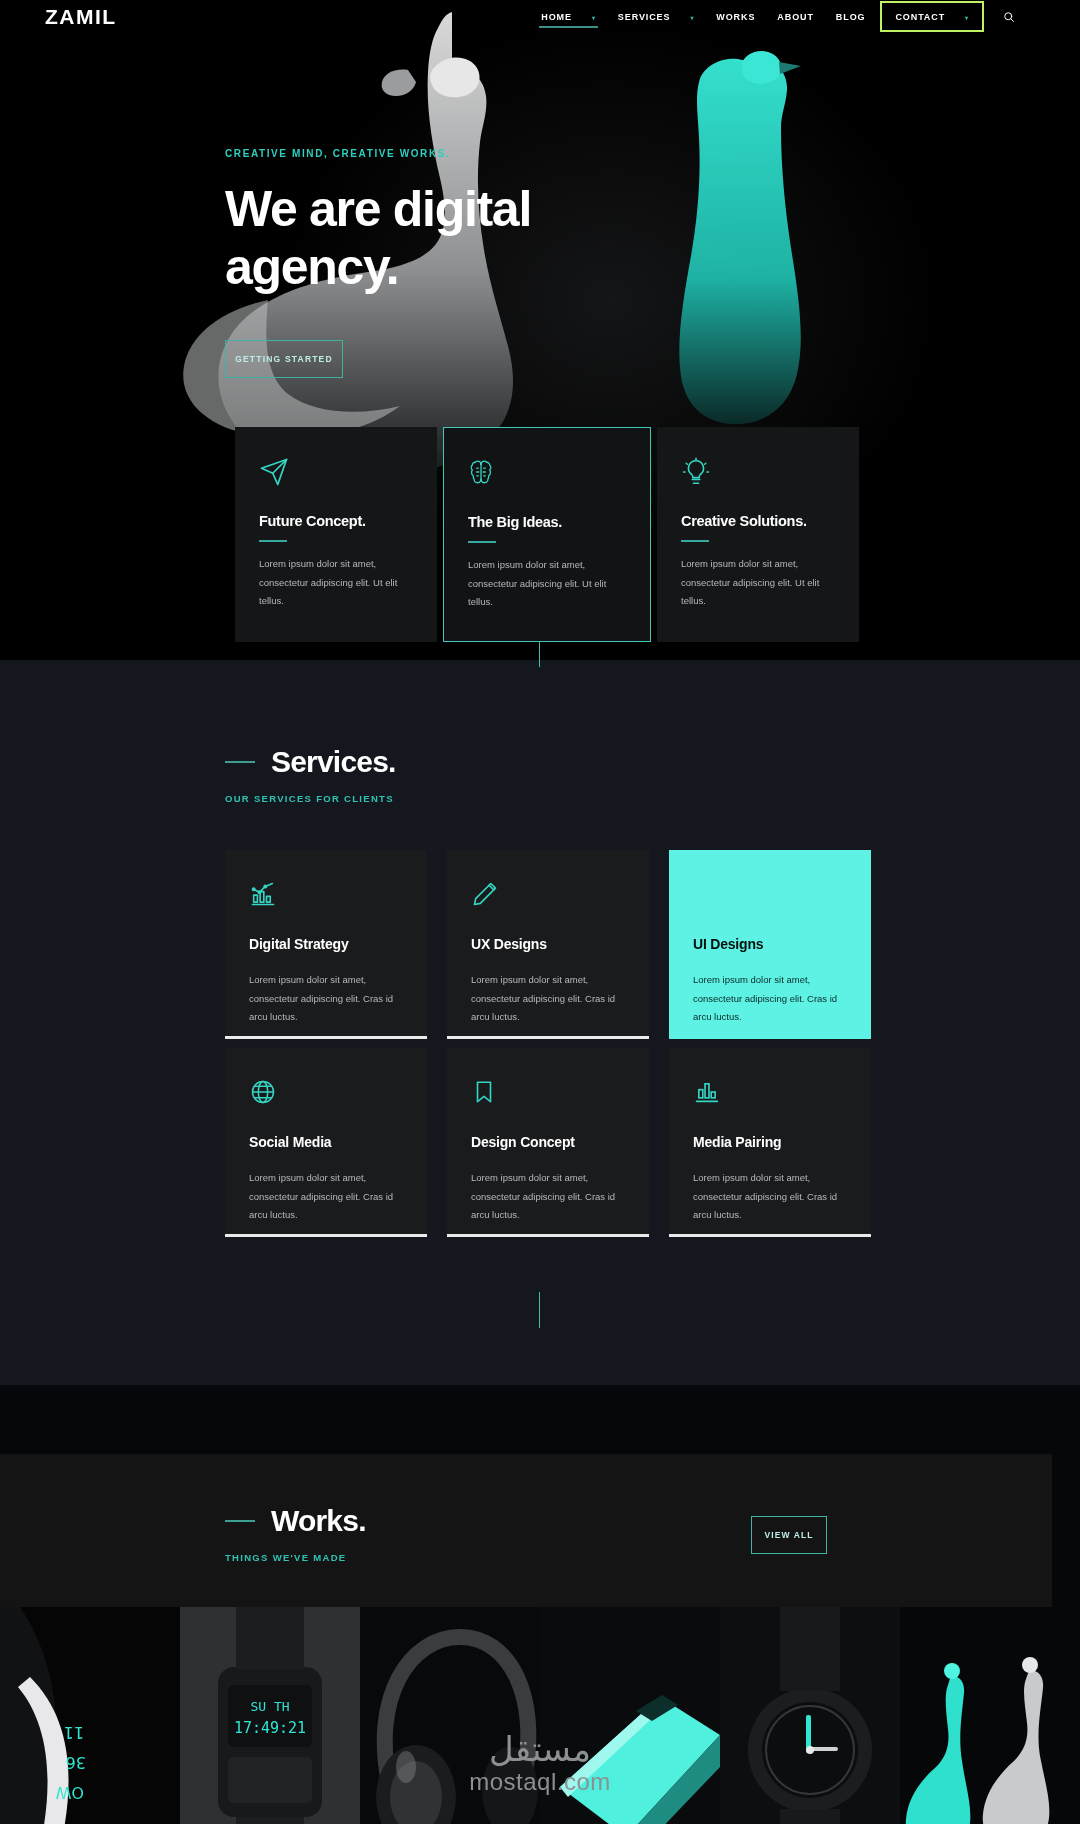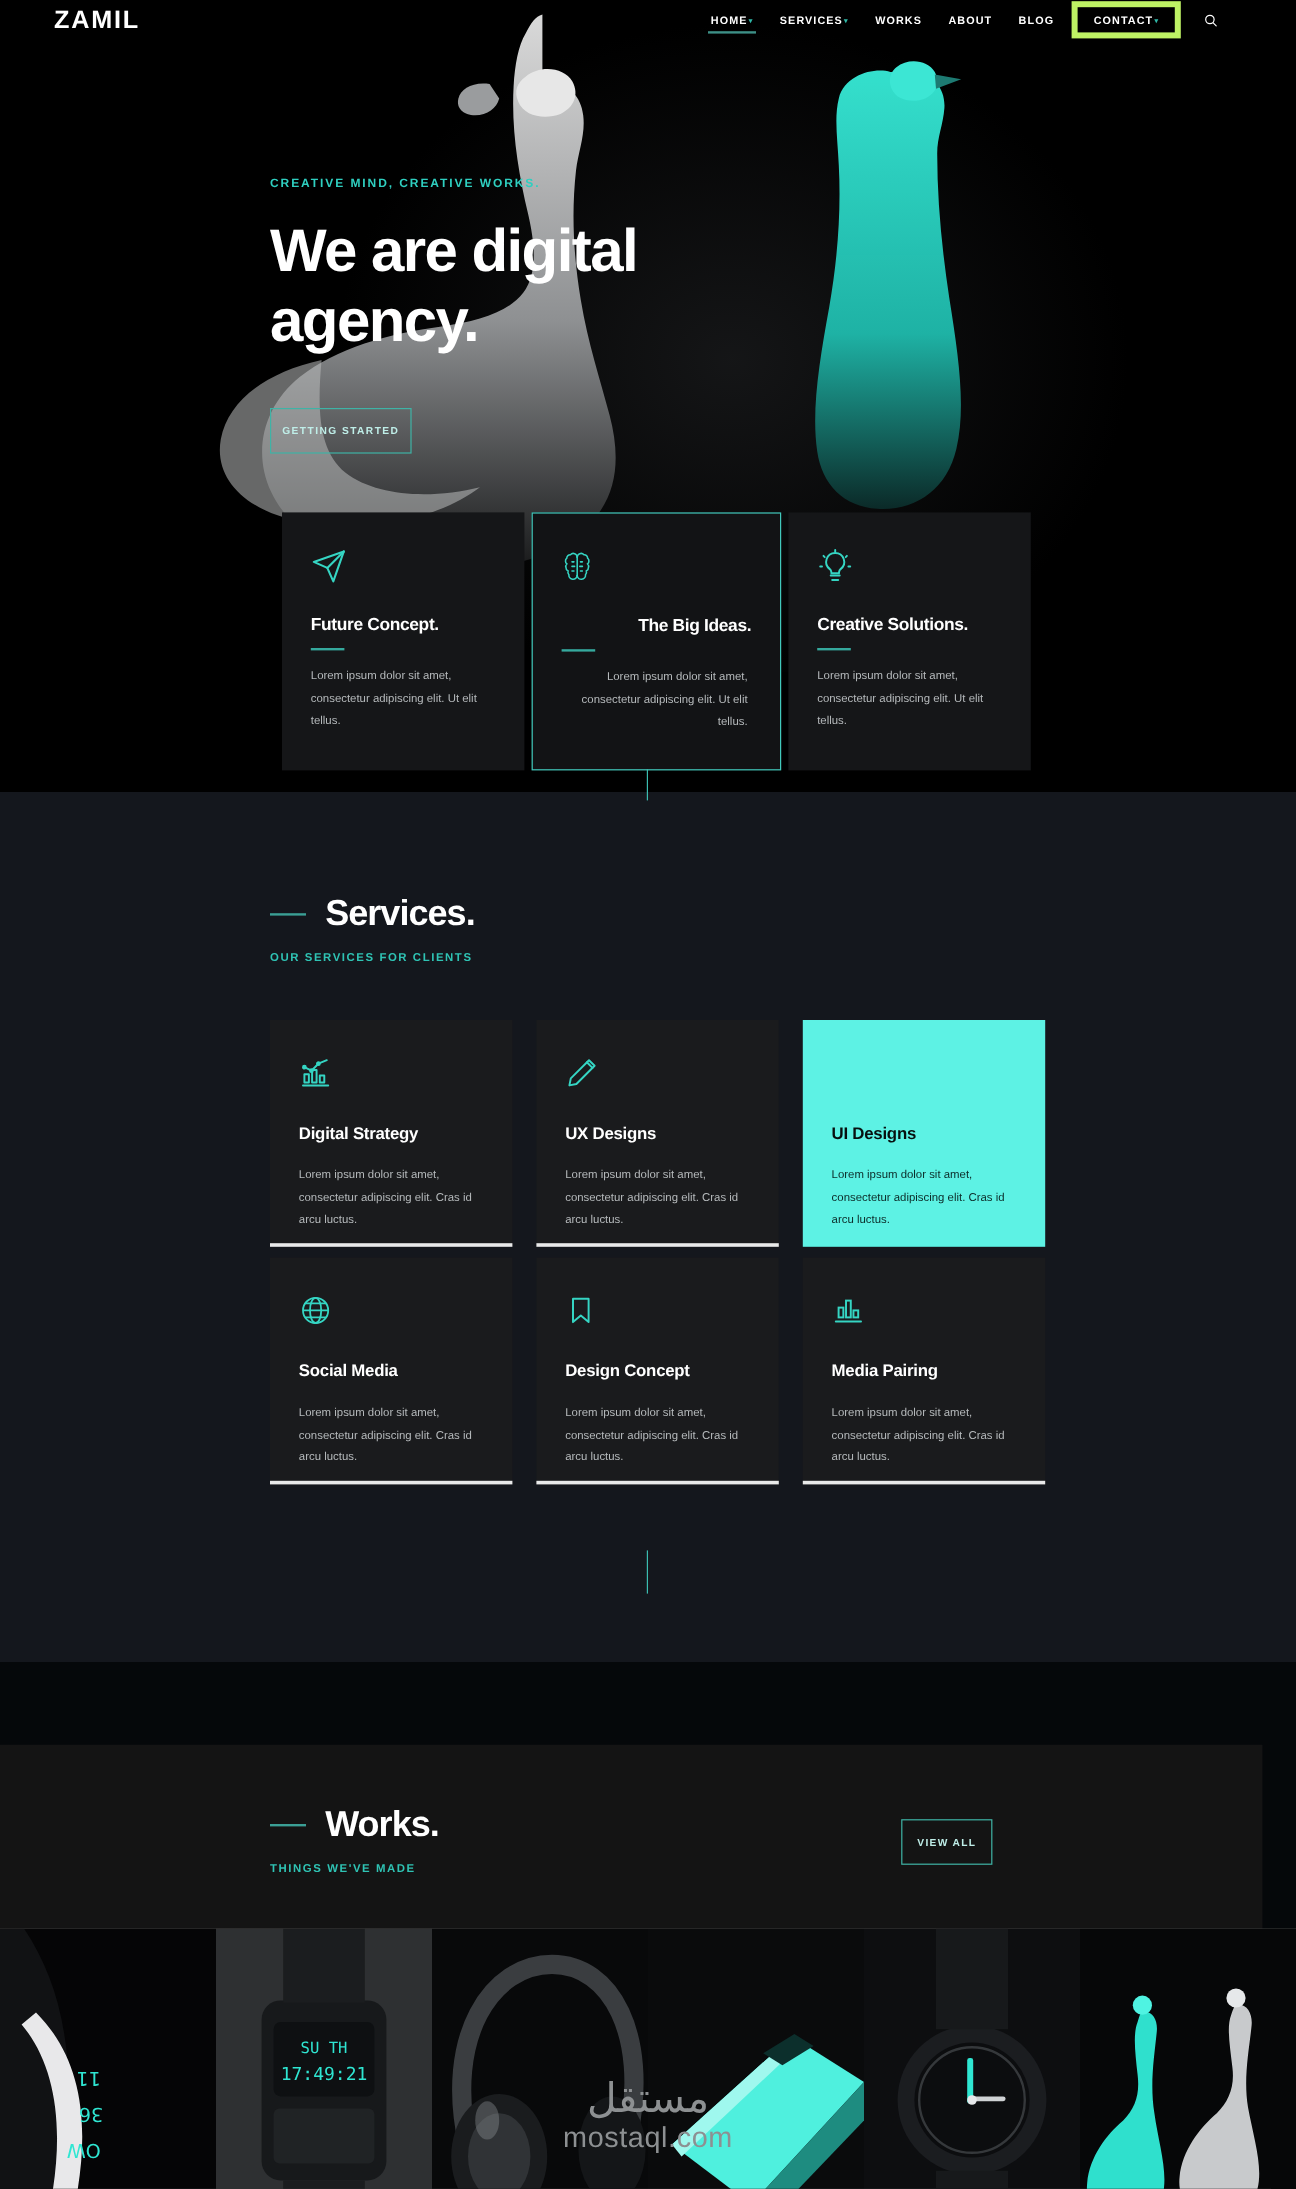--- a/index.html
+++ b/index.html
@@ -16,29 +16,29 @@
     position:absolute; top:0; left:0; width:1080px; height:33px;
     display:flex; align-items:center; z-index:40;
   }
   .logo {
     position:absolute; left:45px; top:5px;
     font-size:21px; font-weight:bold; letter-spacing:1.5px; color:#fff;
     font-family:"Liberation Sans", sans-serif;
   }
   .nav { position:absolute; right:62px; top:0; height:33px; display:flex; align-items:center; gap:0px; }
   .nav-item {
-    position:relative; display:flex; align-items:center; gap:1px;
+    position:relative; display:flex; align-items:center; gap:20px;
     padding:0 11px; height:33px; font-size:9px; font-weight:bold;
     letter-spacing:0.9px; color:#ffffff; text-transform:uppercase; cursor:pointer;
   }
   .nav-item.active::after {
     content:""; position:absolute; left:9px; right:9px; bottom:5px;
     height:2px; background:#3d8f86;
   }
-  .nav-item.boxed { border:5px solid #bef264; height:31px; padding:0 13px; margin-left:4px; }
+  .nav-item.boxed { border:2px solid #bef264; height:31px; padding:0 13px; margin-left:4px; }
   .caret { font-size:6px; color:#2fb8a8; line-height:1; position:relative; top:1px; }
   .search-btn {
     margin-left:16px; width:18px; height:18px; display:flex;
     align-items:center; justify-content:center; cursor:pointer;
   }
 
   
   .hero {
     position:absolute; top:0; left:0; width:1080px; height:660px;
     background:#000; overflow:hidden;
@@ -63,21 +63,21 @@
   
   .features {
     position:absolute; left:235px; top:427px; width:630px; height:215px;
     display:flex; z-index:20;
   }
   .fcard {
     width:202px; height:215px; background:#151618; padding:30px 24px 0 24px;
     position:relative;
   }
   .fcard + .fcard { margin-left:0px; }
-  .fcard.mid { background:#121315; border:1px solid #41c8bb; width:208px; margin:0 6px;text-align:right; }
+  .fcard.mid { background:#121315; border:1px solid #41c8bb; width:208px; margin:0 6px; }
   .fcard-icon { height:34px; color:#35d5c3; display:flex; align-items:flex-start; }
   .fcard-title {
     margin-top:22px; font-size:14.5px; font-weight:bold; letter-spacing:-0.3px; color:#fff;
   }
   .fcard-rule { width:28px; height:2px; background:#35a99d; margin-top:11px; }
   .fcard-text {
     margin-top:13px; font-size:9.5px; line-height:1.95; color:#b6babc; max-width:155px;
   }
   .connector {
     position:absolute; left:539px; top:641px; width:1px; height:26px;

